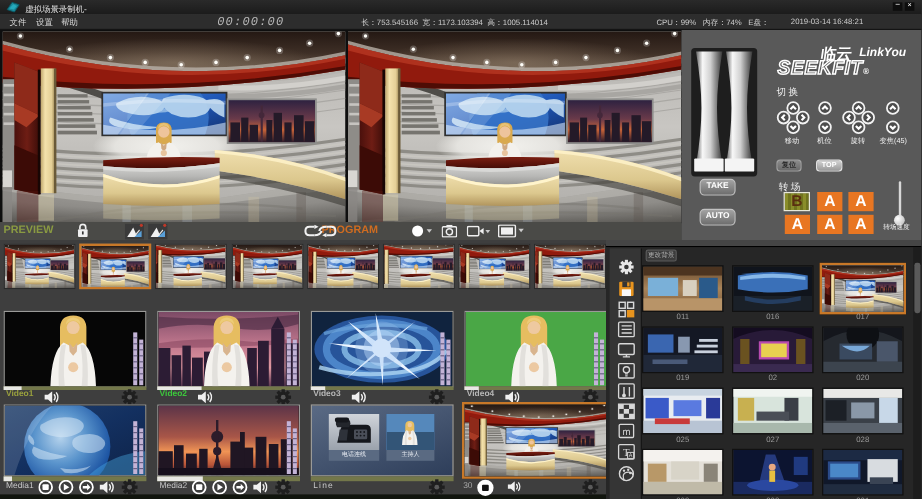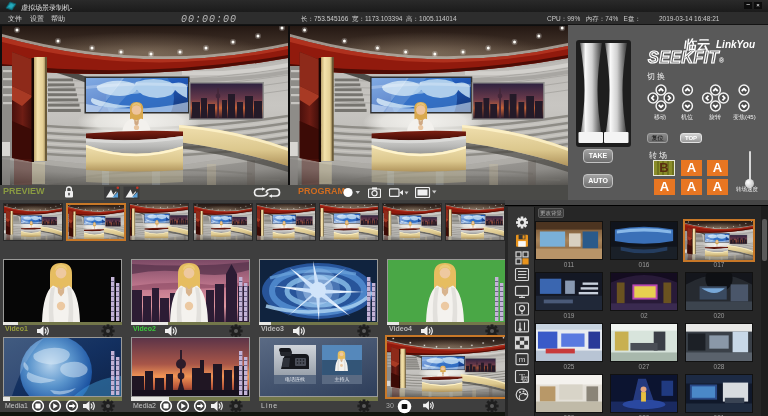--- a/index.html
+++ b/index.html
@@ -534,21 +534,21 @@
       </svg>
   </div>
   <div class="abs" id="win2" style="left:290px;top:26px;width:278px;height:159px;overflow:hidden;">
     <svg width="278" height="159" viewBox="0 0 286 159" preserveAspectRatio="none">
         <use href="#studio"></use>
       </svg>
   </div>
 
   <div class="abs" style="left:0;top:185px;width:568px;height:15px;background:#4a4a47;"></div>
   <div class="abs" style="left:3px;top:186px;font-size:9px;color:#8a9a42;font-weight:bold;">PREVIEW</div>
-  <div class="abs" style="left:298px;top:186px;font-size:9px;color:#d06c20;font-weight:bold;">PROGRAM</div>
+  <div class="abs" style="left:268px;top:186px;font-size:9px;color:#d06c20;font-weight:bold;">PROGRAM</div>
   <svg class="abs" style="left:64px;top:186px;" width="10" height="12" viewBox="0 0 10 12">
     <path d="M2.6 5 V3.4 Q2.6 1 5 1 Q7.4 1 7.4 3.4 V5" fill="none" stroke="#f0f0f0" stroke-width="1.4"></path>
     <rect x="1" y="5" width="8" height="6.4" rx="0.8" fill="#f0f0f0"></rect>
     <rect x="4.3" y="6.8" width="1.4" height="2.6" fill="#333"></rect>
   </svg>
   <svg class="abs" style="left:104px;top:186px;" width="36" height="14" viewBox="0 0 36 14">
     <g id="transicon">
       <rect x="0" y="0.5" width="16" height="13" fill="#3a3a3a"></rect>
       <path d="M2 11.5 L7 3.5 L10.5 11.5 Z" fill="#f2f2f2"></path>
       <path d="M8 11.5 L14 11.5 L14 6 Z" fill="#5aa0d8"></path>

